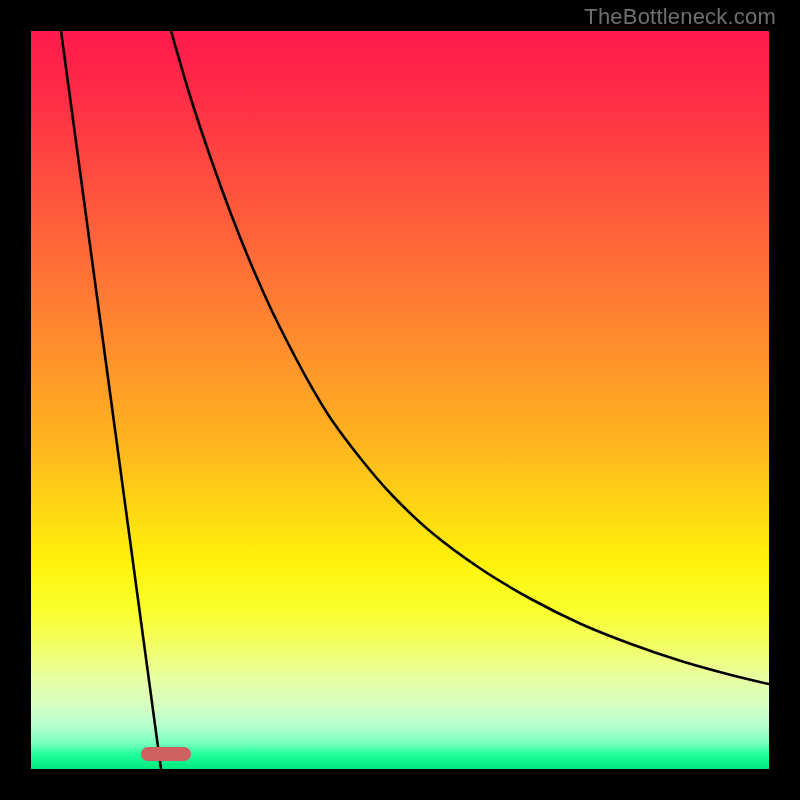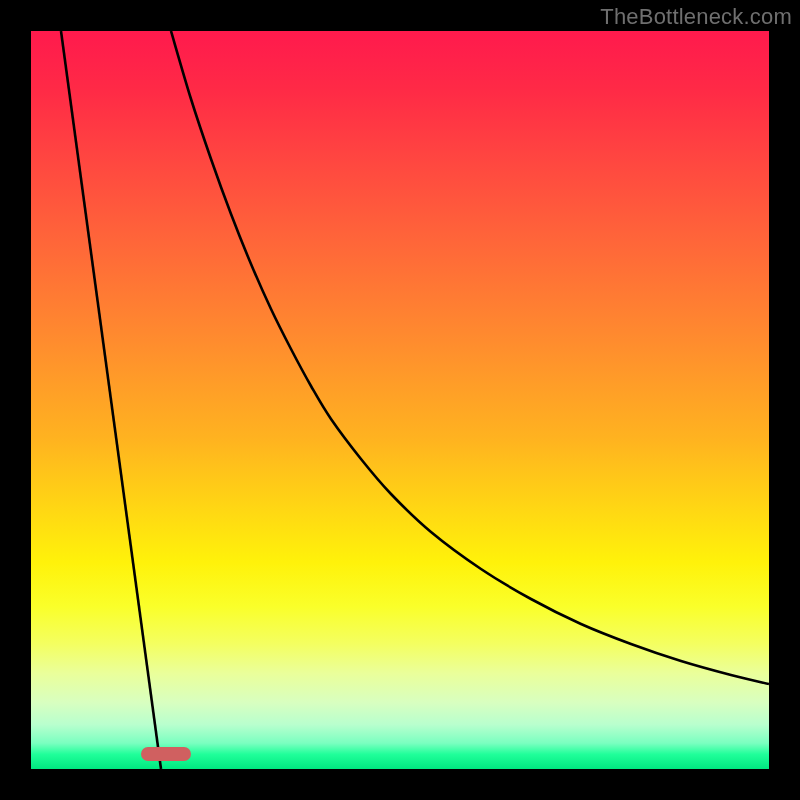--- a/index.html
+++ b/index.html
@@ -38,21 +38,21 @@
       #d8ffc0 91%,
       #b8ffce 94%,
       #7affc0 96.5%,
       #20ff9a 98%,
       #00e880 100%
     );
   }
   .watermark {
     position: absolute;
     top: 4px;
-    right: 8px;
+    right: 24px;
     color: #6f6f6f;
     font-size: 22px;
     letter-spacing: 0.2px;
     font-weight: 500;
     user-select: none;
   }
   svg.curves {
     position: absolute;
     left: 31px;
     top: 31px;

